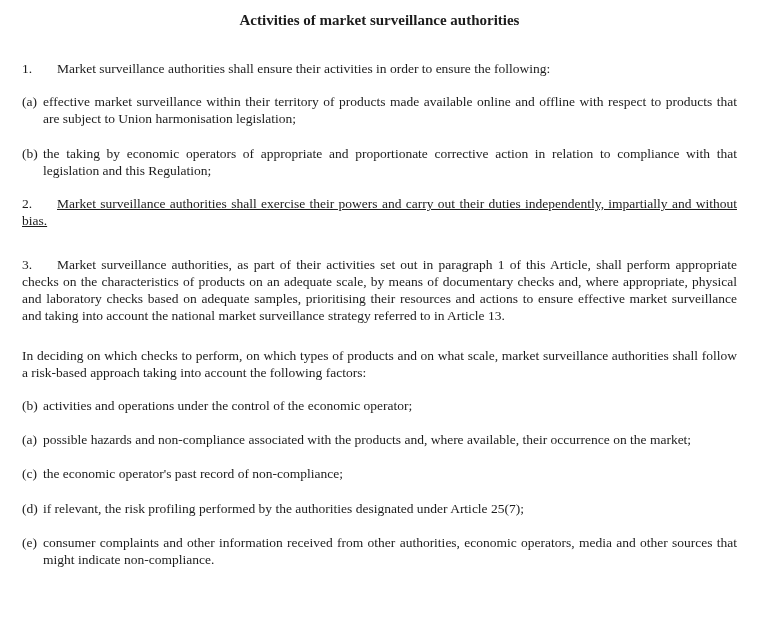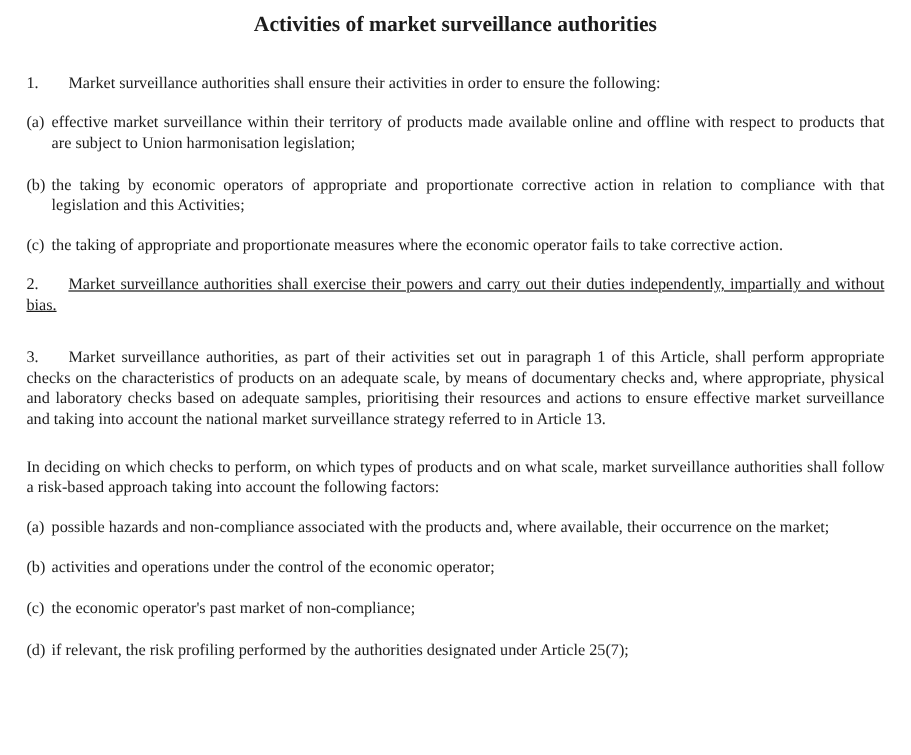--- a/index.html
+++ b/index.html
@@ -15,21 +15,21 @@
     font-size: 13.5px;
     line-height: 17px;
     color: #1c1c1c;
   }
   .page {
     padding: 12px 22px 0 22px;
   }
   .doc-title {
     text-align: center;
     font-weight: bold;
-    font-size: 18px;
+    font-size: 15px;
     line-height: 17px;
     margin: 0;
   }
   p.block {
     margin: 0;
     text-align: justify;
   }
   
   .pnum {
     display: inline-block;
@@ -55,32 +55,32 @@
 <body>
 
 <div class="page">
 
   <h1 class="doc-title mb31">Activities of market surveillance authorities</h1>
 
   <p class="block mb16"><span class="pnum">1.</span><span>Market surveillance authorities shall ensure their activities in order to ensure the following:</span></p>
 
   <p class="block item mb18"><span class="ilabel">(a)</span><span>effective market surveillance within their territory of products made available online and offline with respect to products that are subject to Union harmonisation legislation;</span></p>
 
-  <p class="block item mb16"><span class="ilabel">(b)</span><span>the taking by economic operators of appropriate and proportionate corrective action in relation to compliance with that legislation and this Activities;</span></p>
+  <p class="block item mb16"><span class="ilabel">(b)</span><span>the taking by economic operators of appropriate and proportionate corrective action in relation to compliance with that legislation and this Regulation;</span></p>
 
-  <p class="block item mb16"><span class="ilabel">(c)</span><span>the taking of appropriate and proportionate measures where the economic operator fails to take corrective action.</span></p>
 
   <p class="block mb27"><span class="pnum">2.</span><span>Market surveillance authorities shall exercise their powers and carry out their duties independently, impartially and without bias.</span></p>
 
   <p class="block mb23"><span class="pnum">3.</span><span>Market surveillance authorities, as part of their activities set out in paragraph 1 of this Article, shall perform appropriate checks on the characteristics of products on an adequate scale, by means of documentary checks and, where appropriate, physical and laboratory checks based on adequate samples, prioritising their resources and actions to ensure effective market surveillance and taking into account the national market surveillance strategy referred to in Article 13.</span></p>
 
   <p class="block mb16"><span>In deciding on which checks to perform, on which types of products and on what scale, market surveillance authorities shall follow a risk-based approach taking into account the following factors:</span></p>
 
+  <p class="block item mb17"><span class="ilabel">(b)</span><span>activities and operations under the control of the economic operator;</span></p>
+
   <p class="block item mb17"><span class="ilabel">(a)</span><span>possible hazards and non-compliance associated with the products and, where available, their occurrence on the market;</span></p>
 
-  <p class="block item mb17"><span class="ilabel">(b)</span><span>activities and operations under the control of the economic operator;</span></p>
-
-  <p class="block item mb18"><span class="ilabel">(c)</span><span>the economic operator's past market of non-compliance;</span></p>
+  <p class="block item mb18"><span class="ilabel">(c)</span><span>the economic operator's past record of non-compliance;</span></p>
 
   <p class="block item mb17"><span class="ilabel">(d)</span><span>if relevant, the risk profiling performed by the authorities designated under Article 25(7);</span></p>
 
+  <p class="block item"><span class="ilabel">(e)</span><span>consumer complaints and other information received from other authorities, economic operators, media and other sources that might indicate non-compliance.</span></p>
 
 </div>
 
 </body></html>

